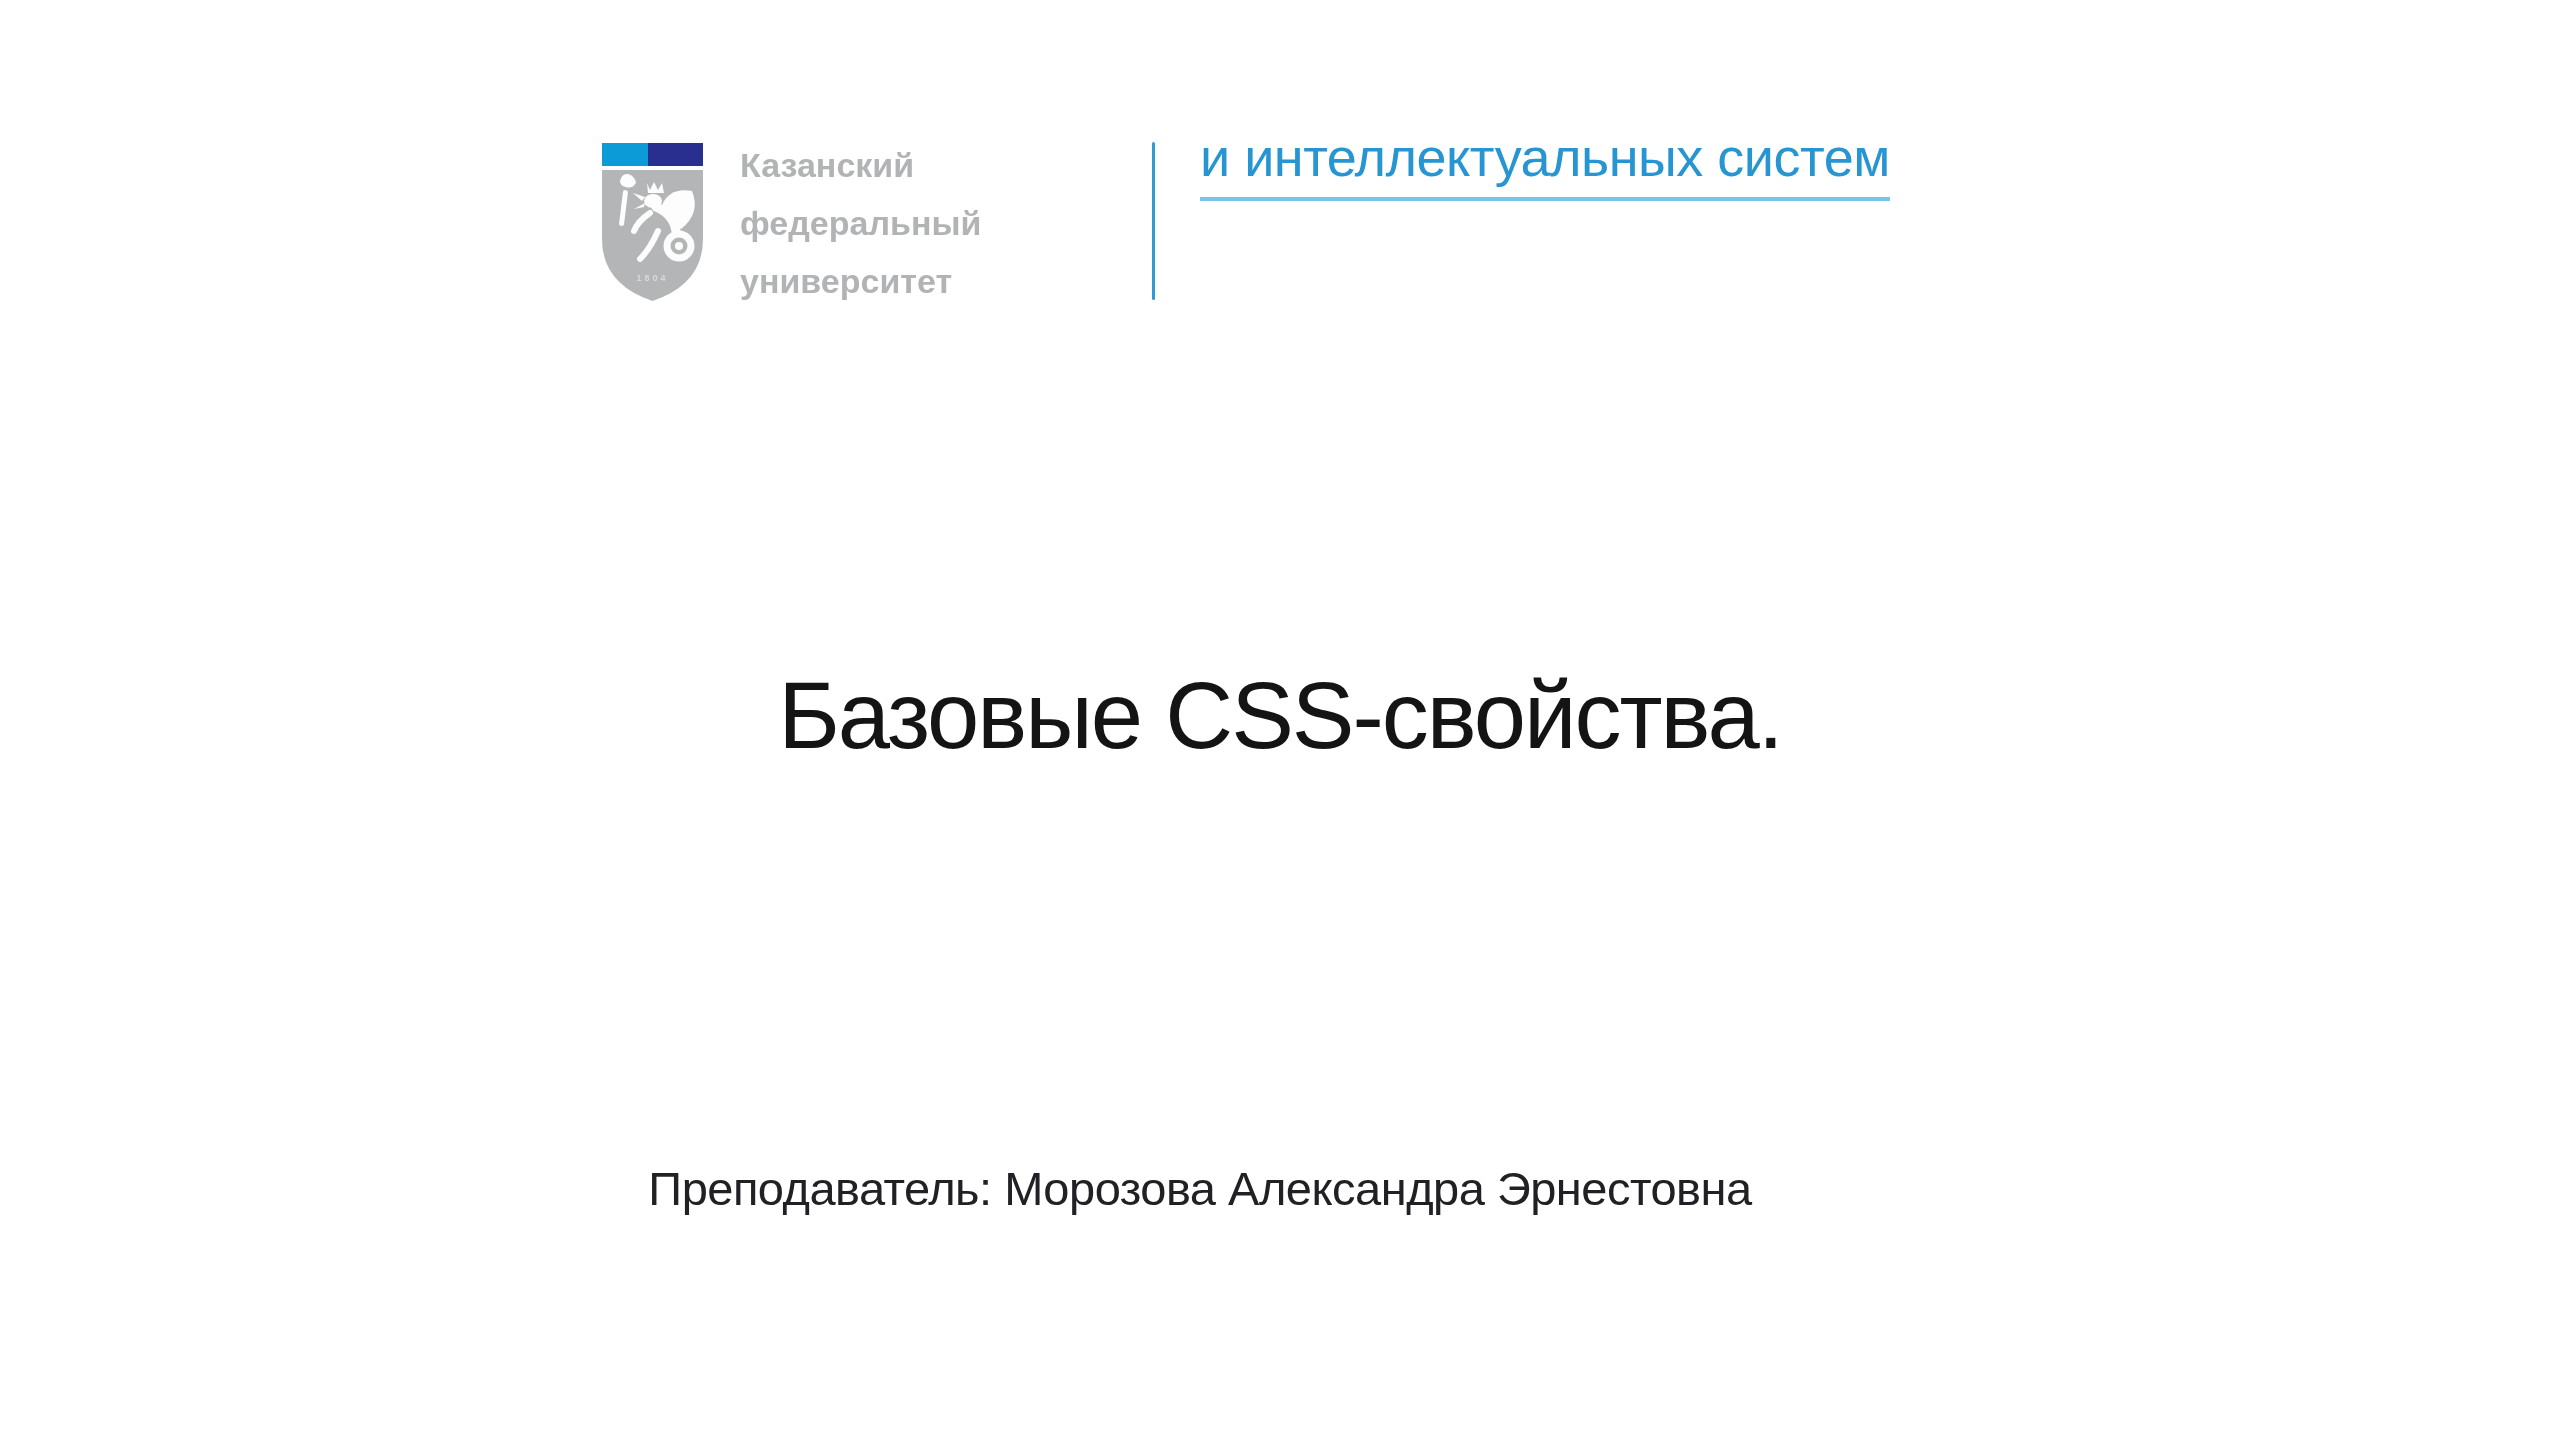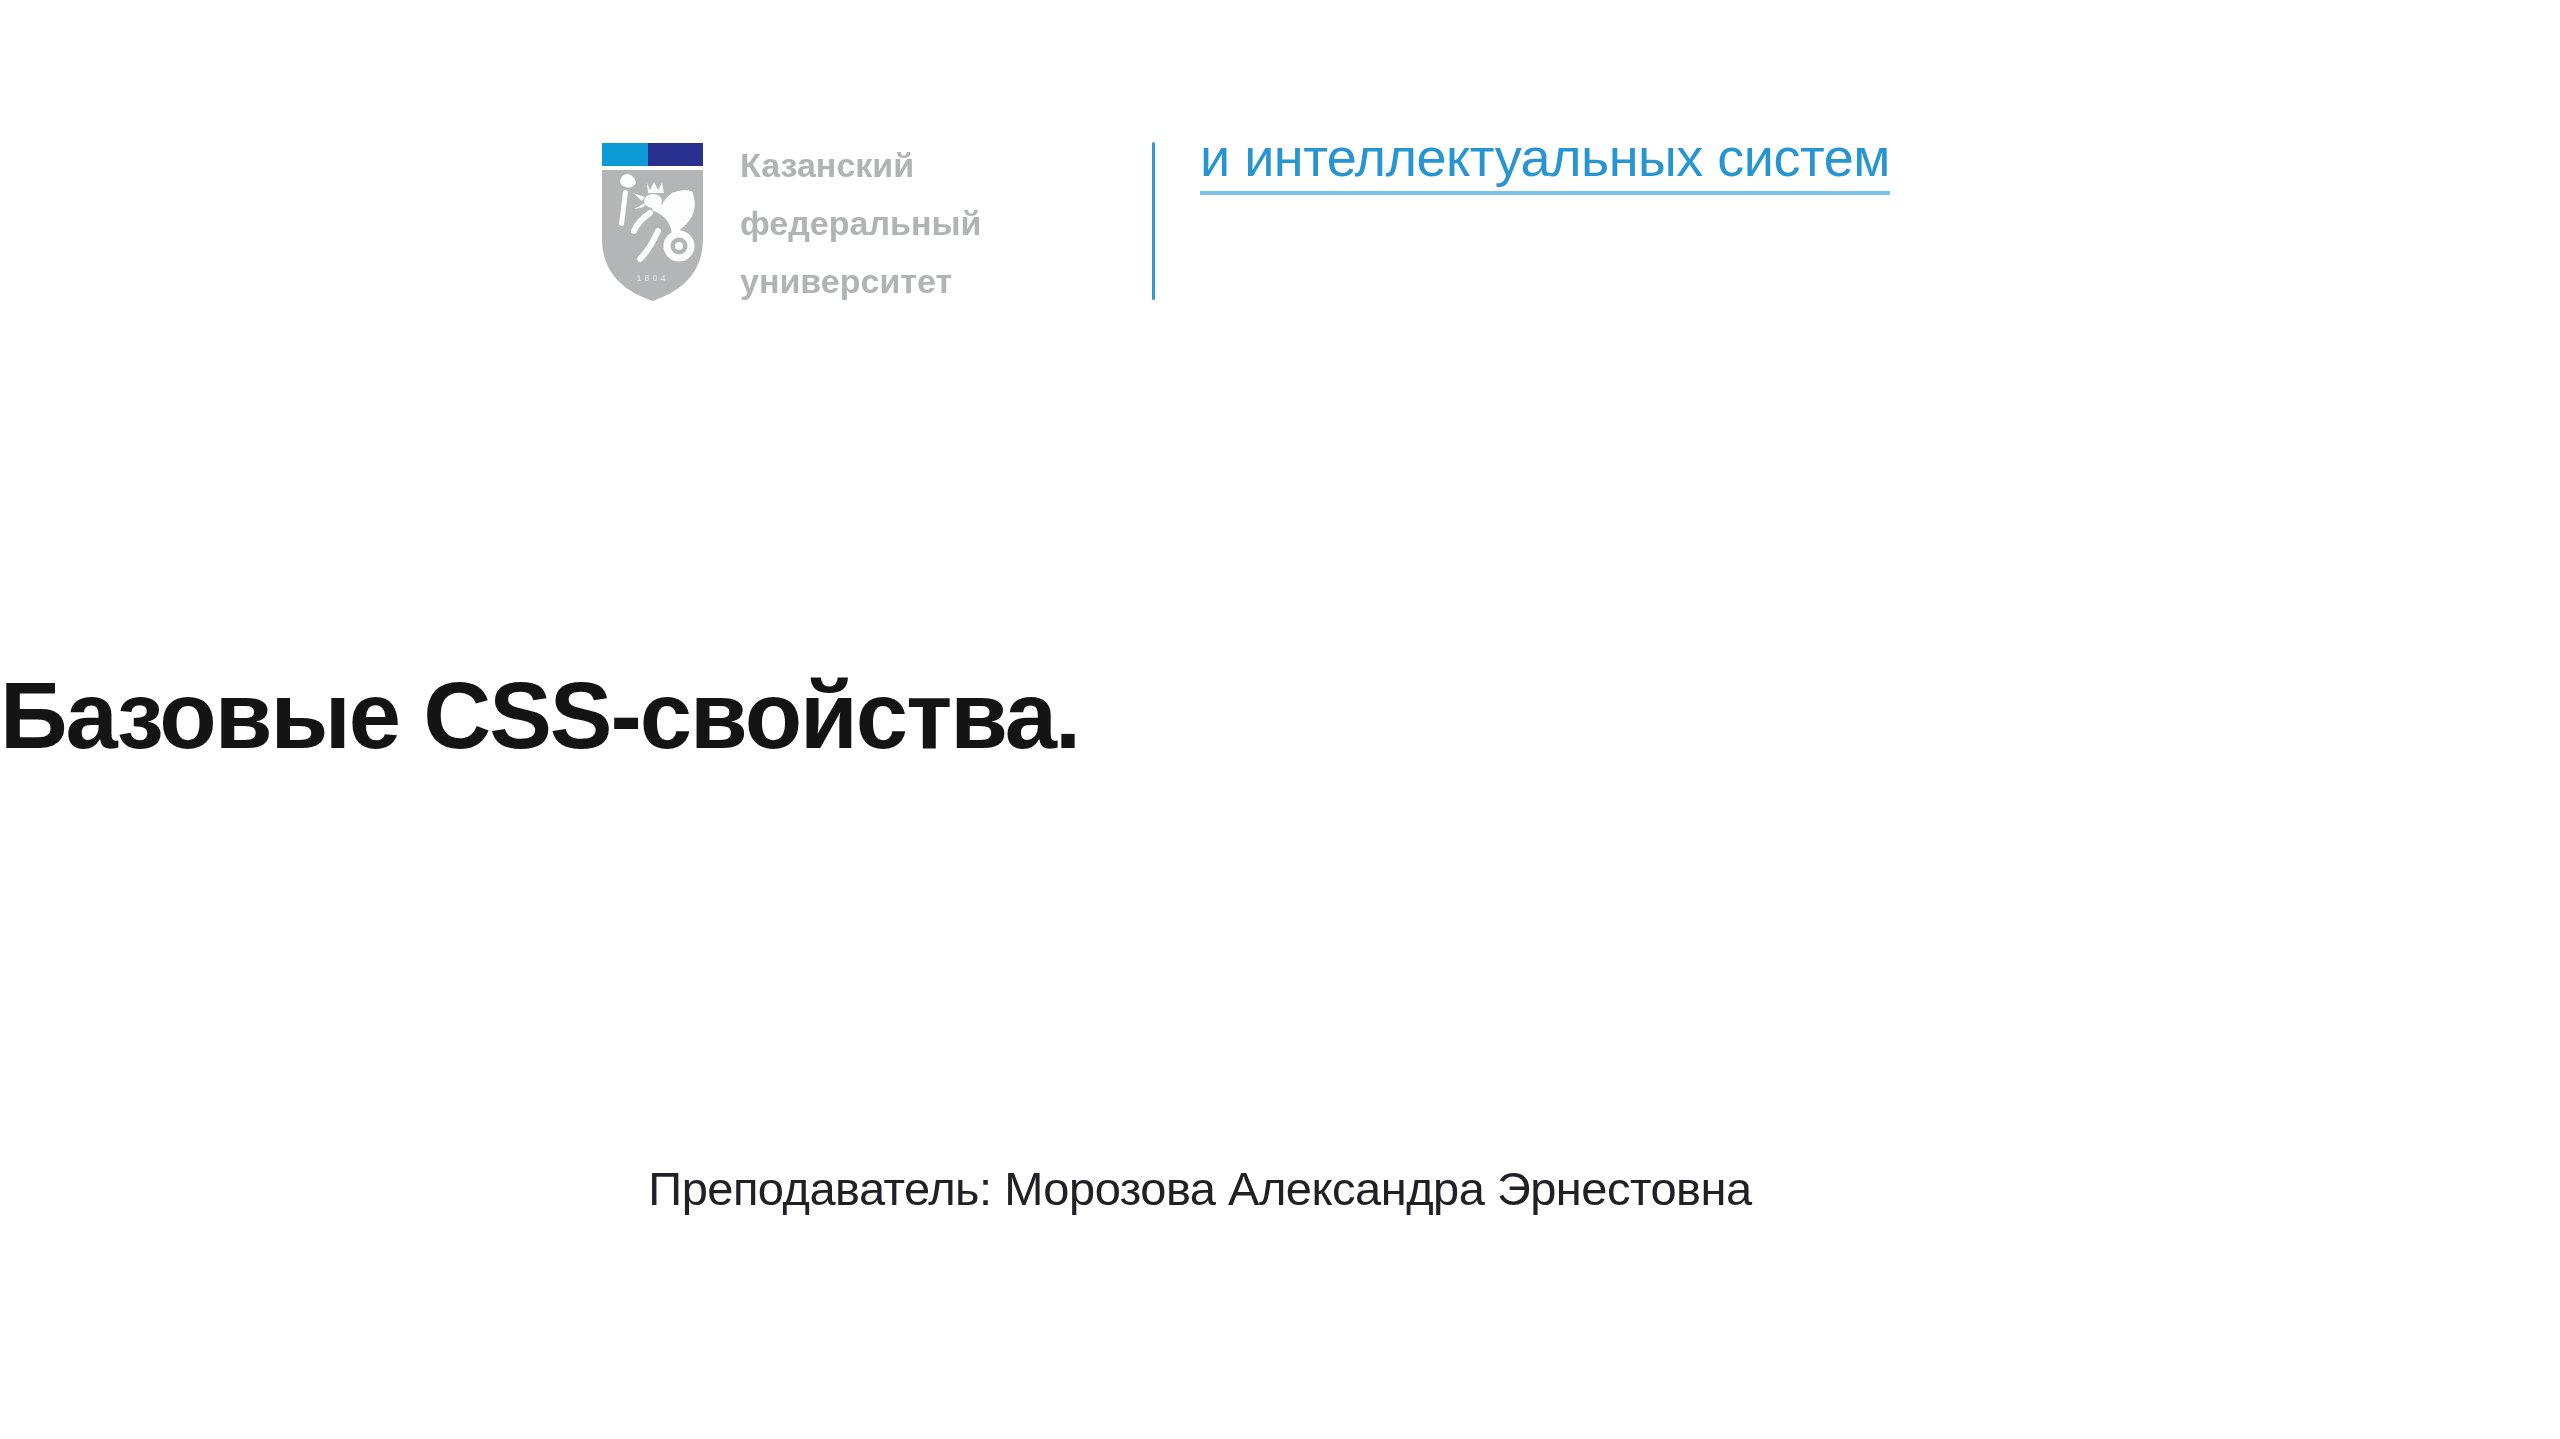--- a/index.html
+++ b/index.html
@@ -55,28 +55,28 @@
   }
   .inst-name{
     position:absolute;left:1200px;top:128px;
     font-size:54px;line-height:58px;font-weight:400;
     color:var(--institute-text-blue);
     letter-spacing:-0.5px;
   }
   .inst-line-last{
     display:inline-block;
     border-bottom:4px solid var(--underline-blue);
-    padding-bottom:5px;
+    padding-bottom:11px;
   }
 
   
   .title{
     position:absolute;left:0;top:660px;width:2560px;
-    text-align:left;
-    font-size:94px;line-height:1.2;font-weight:700;
+    text-align:center;
+    font-size:94px;line-height:1.2;font-weight:400;
     letter-spacing:-2px;
     color:var(--title-black);
   }
 
   
   .teacher{
     position:absolute;left:0;top:1160px;width:2400px;
     text-align:center;
     font-size:47px;line-height:1.25;font-weight:400;
     color:var(--teacher-black);

